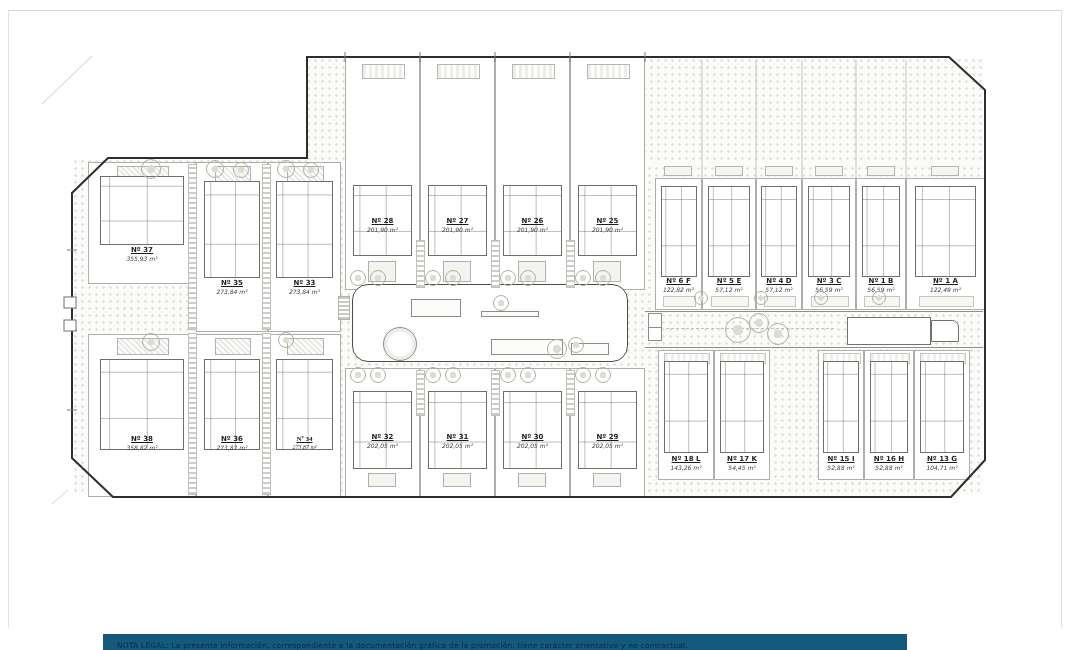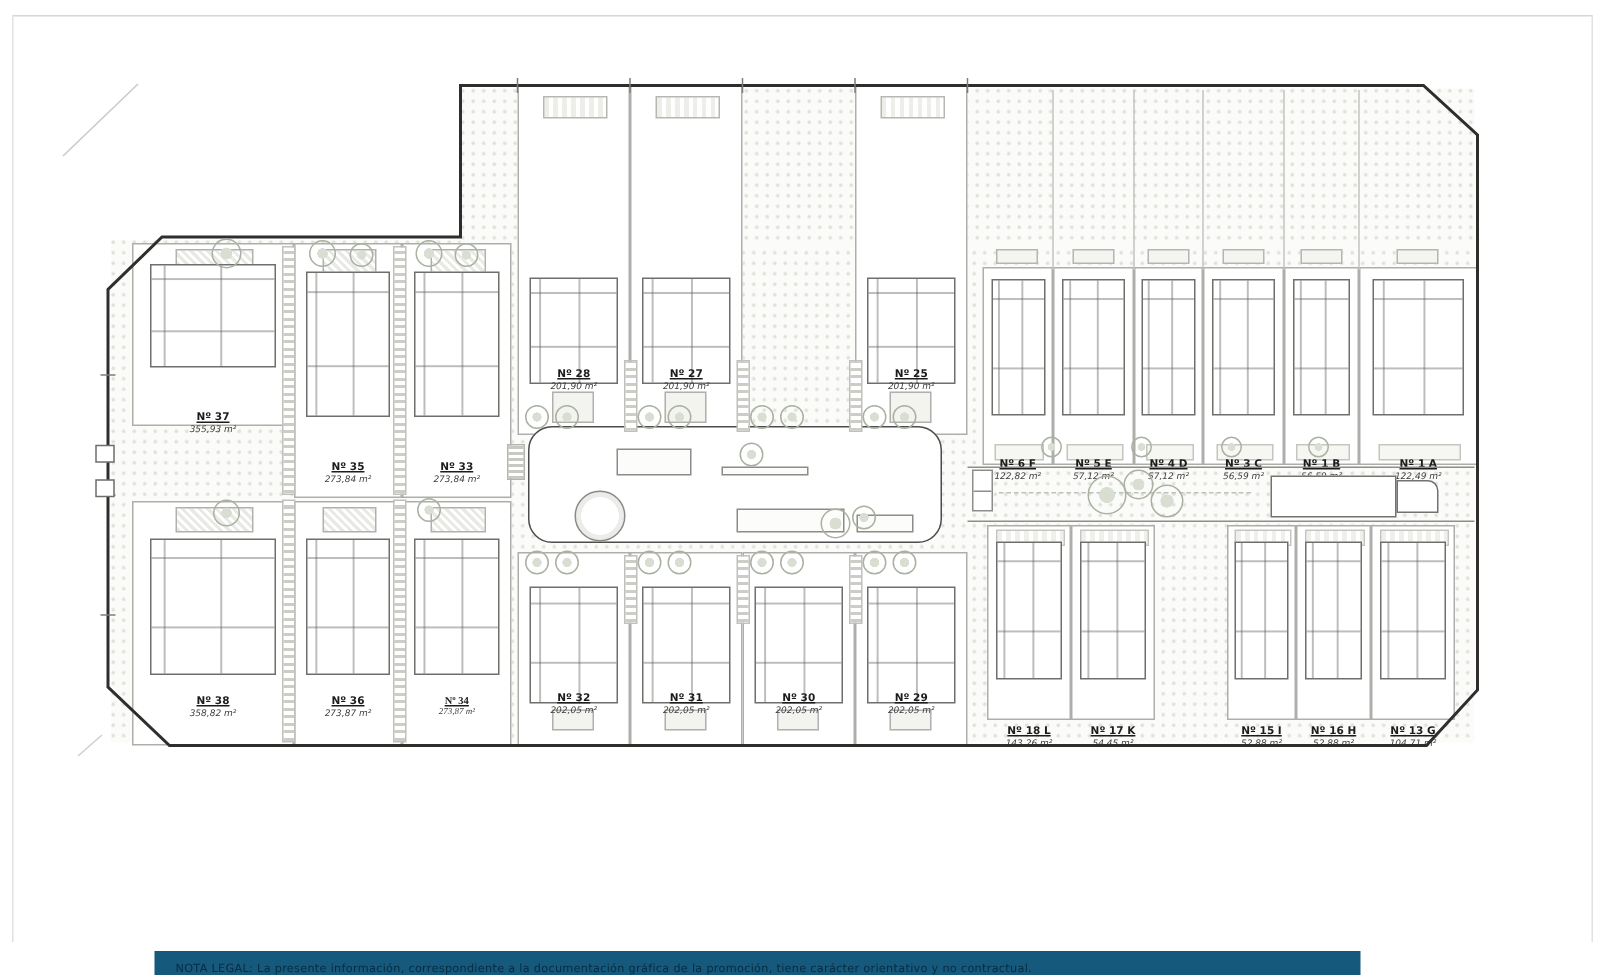--- a/index.html
+++ b/index.html
@@ -17,21 +17,21 @@
 
   
   svg.bsvg{left:0;top:0;z-index:5;pointer-events:none;}
 
   
   .unit{position:absolute;box-sizing:border-box;border:1px solid #aeaeaa;background:#ffffff;z-index:2;}
   .house{position:absolute;left:10%;right:10%;border:1px solid #6e6e6b;background:#fff;
     background-image:linear-gradient(90deg,rgba(90,90,90,.40) 0 1px,transparent 1px),
                      linear-gradient(0deg,rgba(90,90,90,.40) 0 1px,transparent 1px);
     background-size:46% 100%,100% 52%;background-position:18% 0,0 30%;}
-  .ulabel{position:absolute;left:0;right:0;text-align:center;line-height:1.3;z-index:3;margin-top:28px;}
+  .ulabel{position:absolute;left:0;right:0;text-align:center;line-height:1.3;z-index:3;}
   .uno{display:block;font-size:7px;font-weight:bold;text-decoration:underline;color:#1c1c1c;}
   .uarea{display:block;font-size:6px;font-style:italic;color:#3d3d3d;}
 
   .g-left_top .house{top:11%;height:56%;}      .g-left_top .ulabel{top:69%;}
   .g-left_bottom .house{top:15%;height:55%;}   .g-left_bottom .ulabel{top:62%;}
   .g-mid_top .house{top:55%;height:30%;}       .g-mid_top .ulabel{top:69%;}
   .g-mid_bottom .house{top:17%;height:60%;}    .g-mid_bottom .ulabel{top:50%;}
   .g-right_top .house{top:5%;height:69%;}      .g-right_top .ulabel{top:75%;}
   .g-right_bottom .house{top:8%;height:70%;}   .g-right_bottom .ulabel{top:81%;}
 
@@ -181,20 +181,27 @@
       <div class="house"></div>
       <div class="ulabel">
         <span class="uno">Nº 28</span>
         <span class="uarea">201,90 m²</span>
       </div>
     </div>
     <div class="unit g-mid_top" style="left: 420px; top: 57px; width: 75px; height: 233px;">
       <div class="house"></div>
       <div class="ulabel">
         <span class="uno">Nº 27</span>
+        <span class="uarea">201,90 m²</span>
+      </div>
+    </div>
+    <div class="unit g-mid_top" style="left: 495px; top: 57px; width: 75px; height: 233px;">
+      <div class="house"></div>
+      <div class="ulabel">
+        <span class="uno">Nº 26</span>
         <span class="uarea">201,90 m²</span>
       </div>
     </div>
     <div class="unit g-mid_top" style="left: 570px; top: 57px; width: 75px; height: 233px;">
       <div class="house"></div>
       <div class="ulabel">
         <span class="uno">Nº 25</span>
         <span class="uarea">201,90 m²</span>
       </div>
     </div>

